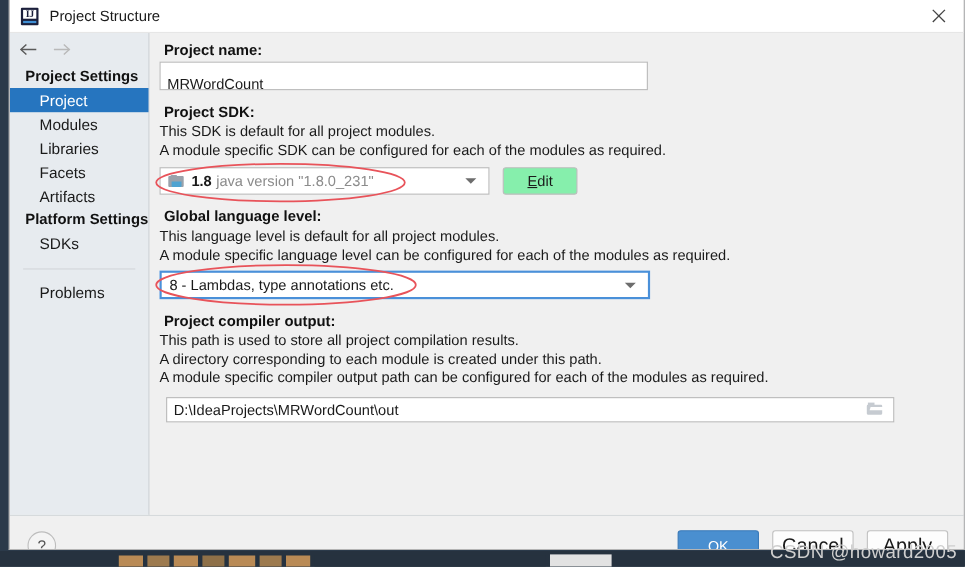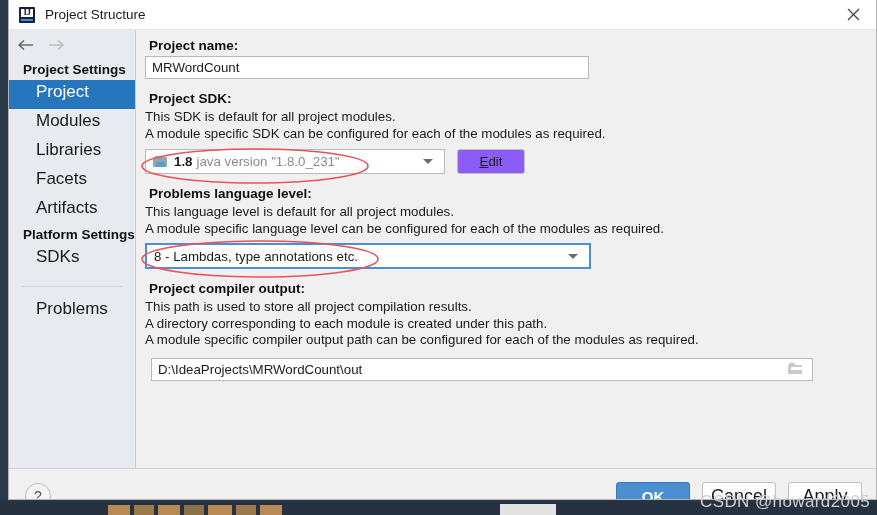--- a/index.html
+++ b/index.html
@@ -144,22 +144,22 @@
   }
   .nav-arrows svg { display:block; }
 
   .grp-title {
     font-weight: bold;
     font-size: 13.5px;
     color: #111;
     padding: 2px 0 3px 14px;
   }
   .nav-item {
-    padding: 3px 0 9px 27px;
-    font-size: 17px;
+    padding: 3px 0 2px 27px;
+    font-size: 14px;
     color: #1a1a1a;
     line-height: 17px;
     cursor: default;
   }
   .nav-item.selected {
     background: #2675bf;
     color: #ffffff;
   }
   .nav-sep {
     height: 1px;
@@ -187,22 +187,22 @@
     line-height: 16.5px;
   }
   .spacer-12 { height: 12px; }
 
   .textfield {
     height: 23px;
     background: #ffffff;
     border: 1px solid #b9b9b9;
     box-sizing: border-box;
     display: flex;
-    align-items: center;
-    padding: 4px 6px;
+    align-items: flex-start;
+    padding: 12px 6px;
     font-size: 13.3px;
     color: #1a1a1a;
   }
   .tf-name { width: 444px; margin-top: 2px; }
 
   .row-inline {
     display: flex;
     align-items: center;
     gap: 12px;
     margin-top: 7px;
@@ -257,21 +257,21 @@
     width: 9px; height: 5px;
     background: #4fa3d1;
     border-radius: 0 0 1px 1px;
   }
   .sdk-ver { font-weight: bold; color:#1a1a1a; }
   .sdk-detail { color: #8b8b8b; margin-left: 4px; }
 
   .btn {
     height: 25px;
     min-width: 68px;
-    background: #8b5cf6;
+    background: #86efac;
     border: 1px solid #bdbdbd;
     border-radius: 3px;
     font-size: 13.3px;
     color: #1a1a1a;
     display: inline-flex;
     align-items: center;
     justify-content: center;
     cursor: default;
     box-sizing: border-box;
   }
@@ -344,22 +344,22 @@
     top: 13px;
     display: flex;
     gap: 12px;
   }
   .btn-primary {
     width: 74px; height: 28px;
     background: #4a8fd0;
     border: 1px solid #3b7ab8;
     border-radius: 3px;
     color: #ffffff;
-    font-size: 15px;
-    font-weight: bold;
+    font-size: 13px;
+    font-weight: normal;
     display: flex;
     align-items: center;
     justify-content: center;
     cursor: default;
     box-sizing: border-box;
   }
   .btn-std {
     width: 74px; height: 28px;
     background: #fdfdfd;
     border: 1px solid #c0c0c0;
@@ -482,21 +482,21 @@
           <span class="sdk-detail">java version "1.8.0_231"</span>
           <span class="arrow"></span>
         </div>
         <div class="btn">
             <span><u>E</u>dit</span>
           </div>
       </div>
 
       <div class="spacer-12"></div>
 
-      <div class="lbl-bold">Problems language level:</div>
+      <div class="lbl-bold">Global language level:</div>
       <div class="desc">This language level is default for all project modules.</div>
       <div class="desc">A module specific language level can be configured for each of the modules as required.</div>
 
       <div class="combo lang">
         <span>8 - Lambdas, type annotations etc.</span>
         <span class="arrow"></span>
       </div>
 
       <div class="spacer-12"></div>
 

